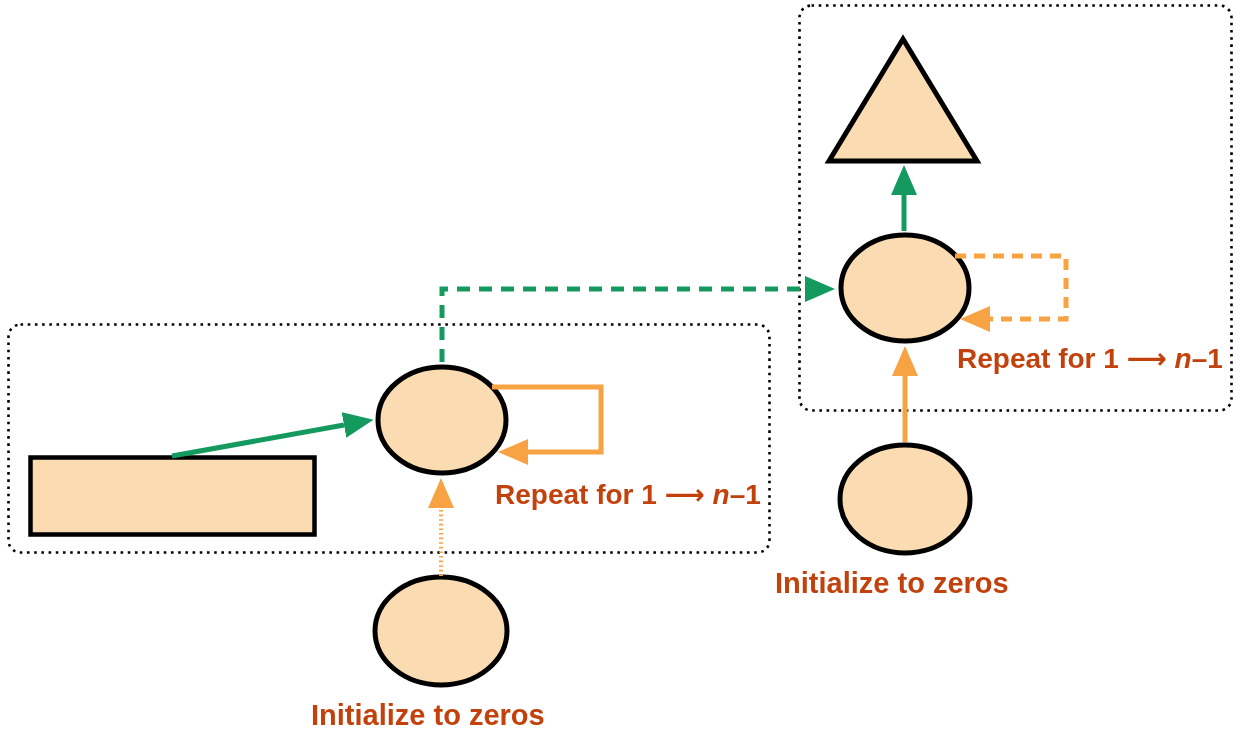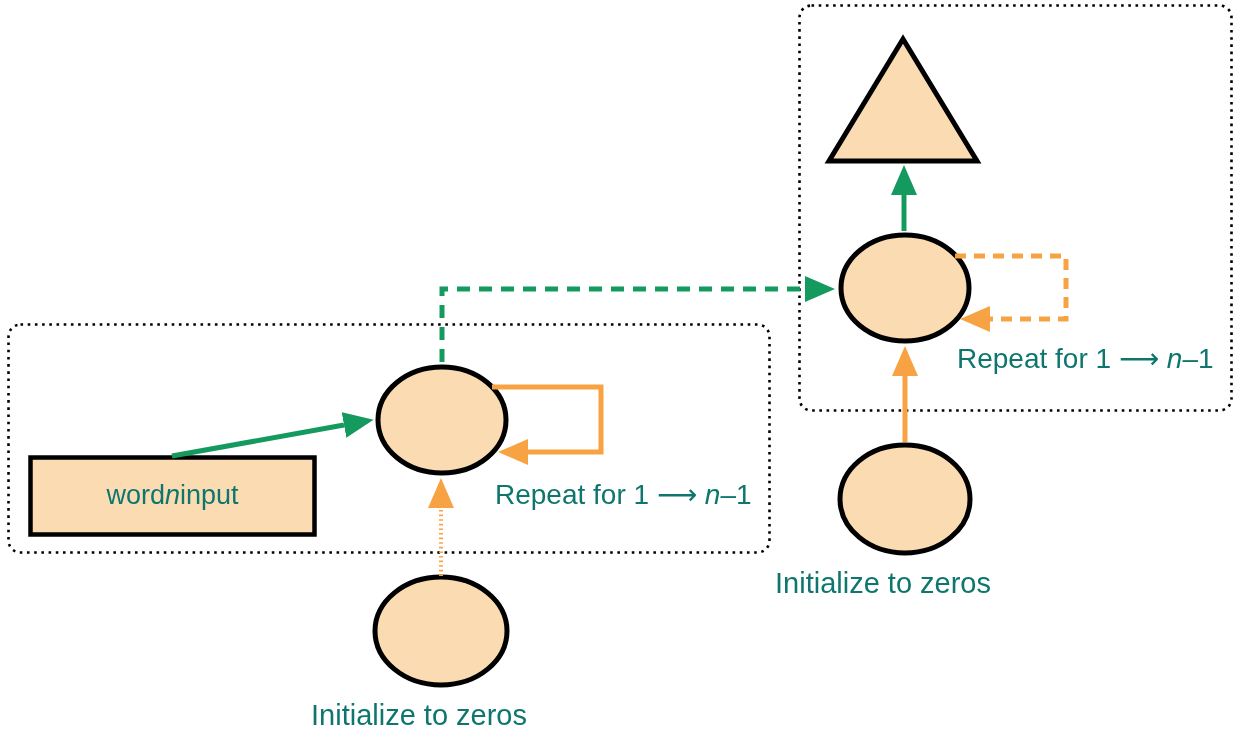--- a/index.html
+++ b/index.html
@@ -23,22 +23,22 @@
 
   .frame{stroke-width:2.6;stroke-dasharray:2.6 4.6;}
   .shape-edge{stroke-width:5;}
   .arrow{stroke-width:5;}
   .arrow-thin{stroke-width:4;}
   .dash-long{stroke-dasharray:13 9;}
   .dash-mid{stroke-dasharray:11 8;}
   .dot-fine{stroke-dasharray:1.6 3;}
 
   .label{
-    position:absolute;z-index:2;color:#0f766e;
-    white-space:nowrap;line-height:1.15;
+    position:absolute;z-index:2;color:#c2410c;
+    white-space:nowrap;line-height:1.15;font-weight:bold;
   }
   .label .it{font-style:italic;}
   .lbl-28{font-size:28px;}
   .lbl-29{font-size:29px;}
   .word-box-label{
     display:flex;align-items:center;justify-content:center;
     font-size:27px;
   }
   .center{text-align:left;}
 </style>
@@ -70,25 +70,20 @@
     <path d="M172,456 L344,425" marker-end="url(#ah-green)" class="no-fill stroke-green arrow"></path>
     <path d="M442,362 L442,289 L805,289" marker-end="url(#ah-green)" class="no-fill stroke-green arrow dash-long"></path>
     <path d="M904,231 L904,195" marker-end="url(#ah-green)" class="no-fill stroke-green arrow"></path>
 
     <path d="M492,387 L601,387 L601,452 L528,452" marker-end="url(#ah-orange)" class="no-fill stroke-orange arrow"></path>
     <path d="M955,256 L1066,256 L1066,319 L990,319" marker-end="url(#ah-orange)" class="no-fill stroke-orange arrow dash-mid"></path>
     <path d="M441,576 L441,508" marker-end="url(#ah-orange)" class="no-fill stroke-orange arrow-thin dot-fine"></path>
     <path d="M905,442 L905,376" marker-end="url(#ah-orange)" class="no-fill stroke-orange arrow"></path>
   </svg>
 
-  <div class="label word-box-label" style="left:30px;top:457px;width:285px;height:78px;">
-    <span>word </span>
-      <span class="it">n</span>
-      <span> input</span>
-  </div>
 
   <div class="label lbl-28" style="left:495px;top:479px;">
     <span>Repeat for 1 ⟶ </span><span class="it">n</span><span>–1</span>
   </div>
 
   <div class="label lbl-28" style="left:957px;top:343px;">
     <span>Repeat for 1 ⟶ </span><span class="it">n</span><span>–1</span>
   </div>
 
   <div class="label lbl-29 center" style="left:311px;top:699px;width:260px;">Initialize to zeros</div>

